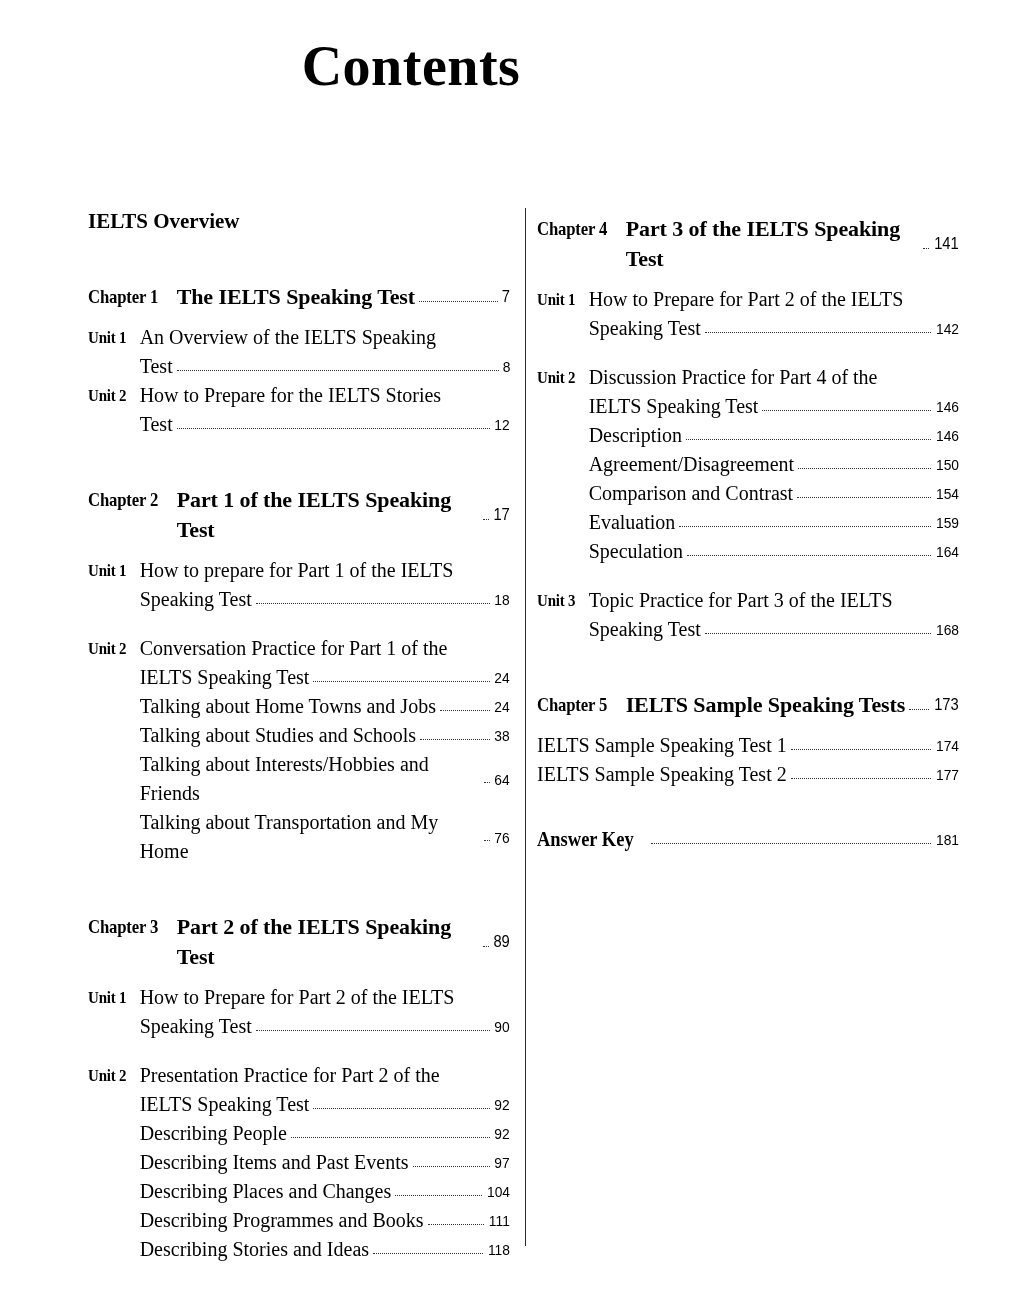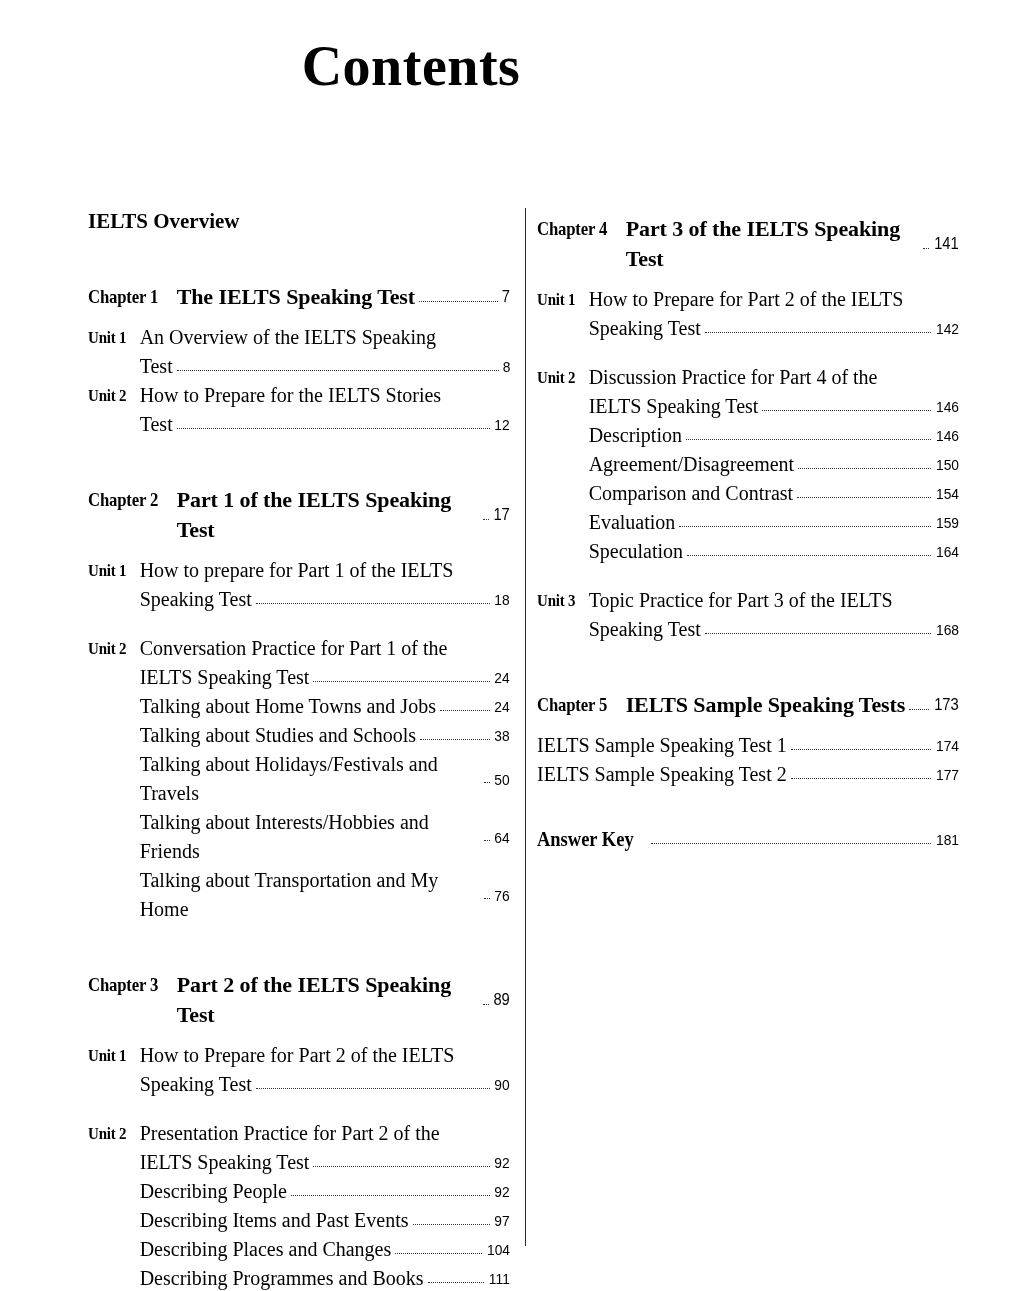--- a/index.html
+++ b/index.html
@@ -275,25 +275,20 @@
           <span class="txt">Talking about Home Towns and Jobs</span>
           <span class="leader"></span>
           <span class="pg">24</span>
         </div>
         <div class="tline sub">
           <span class="txt">Talking about Studies and Schools</span>
           <span class="leader"></span>
           <span class="pg">38</span>
         </div>
         <div class="tline sub">
-          <span class="txt">Talking about Holidays/Festivals and Travels</span>
-          <span class="leader"></span>
-          <span class="pg">50</span>
-        </div>
-        <div class="tline sub">
           <span class="txt">Talking about Interests/Hobbies and Friends</span>
           <span class="leader"></span>
           <span class="pg">64</span>
         </div>
         <div class="tline sub">
           <span class="txt">Talking about Transportation and My Home</span>
           <span class="leader"></span>
           <span class="pg">76</span>
         </div>
       </div>

